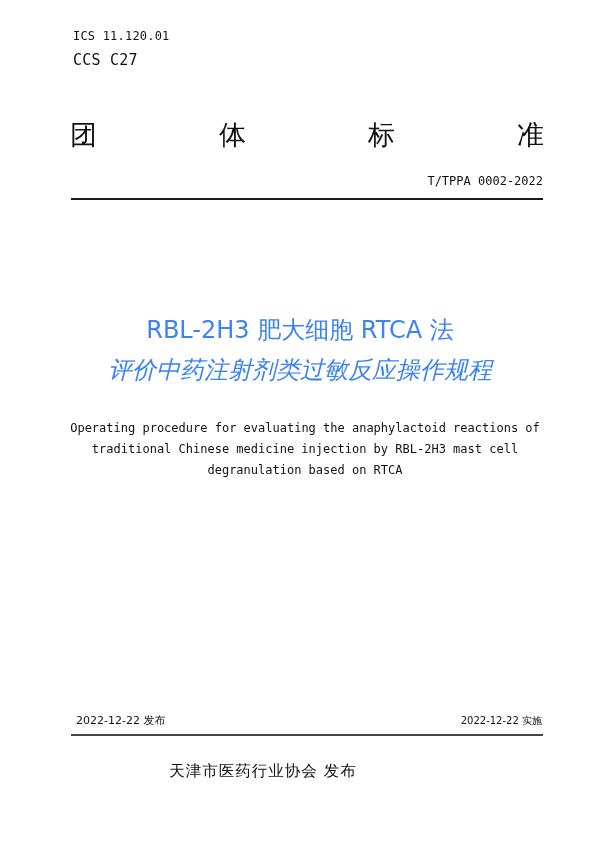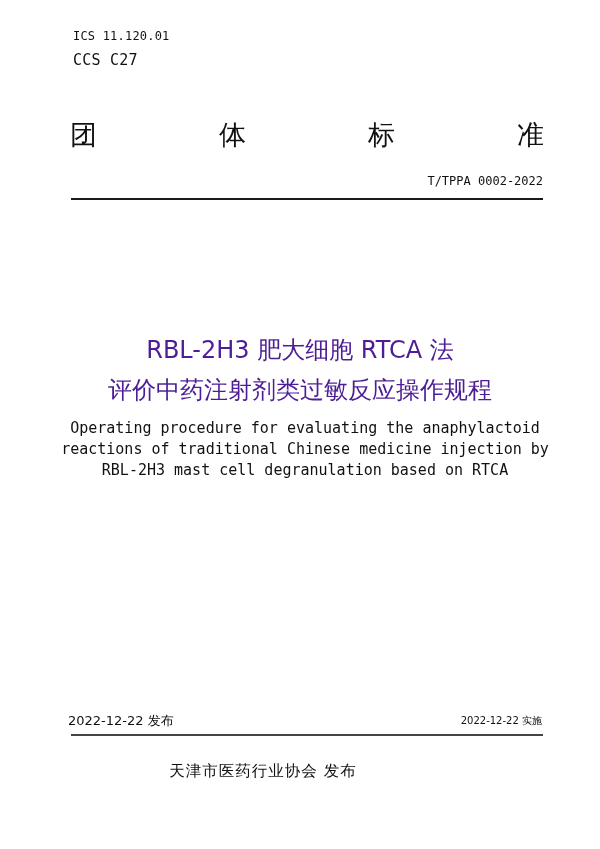--- a/index.html
+++ b/index.html
@@ -5,25 +5,25 @@
   html, body { margin: 0; padding: 0; background: #ffffff; }
   body { width: 600px; height: 849px; position: relative; overflow: hidden; color: #111; font-family: "DejaVu Sans", sans-serif; }
   .abs { position: absolute; }
   .mono { font-family: "DejaVu Sans Mono", "Liberation Mono", monospace; }
   .ics { left: 73px; top: 30px; font-size: 12px; letter-spacing: 0.2px; line-height: 12px; }
   .ccs { left: 73px; top: 54px; font-size: 15px; letter-spacing: 0.2px; line-height: 12px; }
   .big-title { left: 70px; top: 117px; width: 474px; height: 36px; display: flex; justify-content: space-between; font-size: 27px; line-height: 36px; color: #111; }
   .big-title span { display: block; }
   .std-no { right: 57px; top: 174px; font-size: 12px; line-height: 14px; }
   .rule-top { left: 71px; top: 198px; width: 472px; height: 2px; background: #1a1a1a; }
-  .cn-title { left: 0; width: 600px; text-align: center; font-size: 24px; line-height: 30px; color: #4c1d95; margin-top: 20px; }
+  .cn-title { left: 0; width: 600px; text-align: center; font-size: 24px; line-height: 30px; color: #3b82f6; }
   .cn-1 { top: 315px; }
-  .cn-2 { top: 355px; }
-  .en-title { left: 60px; width: 490px; top: 418px; text-align: center; font-size: 15px; line-height: 21px; }
-  .date-left { left: 68px; top: 713px; font-size: 13px; line-height: 16px; }
+  .cn-2 { top: 355px; font-style: italic; }
+  .en-title { left: 60px; width: 490px; top: 418px; text-align: center; font-size: 12px; line-height: 21px; }
+  .date-left { left: 76px; top: 713px; font-size: 11px; line-height: 16px; }
   .date-right { right: 58px; top: 713px; font-size: 10px; line-height: 16px; }
   .rule-bottom { left: 71px; top: 734px; width: 472px; height: 2px; background: #444; }
   .publisher { left: 0; width: 526px; top: 761px; text-align: center; font-size: 15.5px; line-height: 20px; letter-spacing: 1px; }
 </style>
 </head>
 <body>
 
 <div class="abs ics mono">ICS 11.120.01</div>
 <div class="abs ccs mono">CCS C27</div>
 

